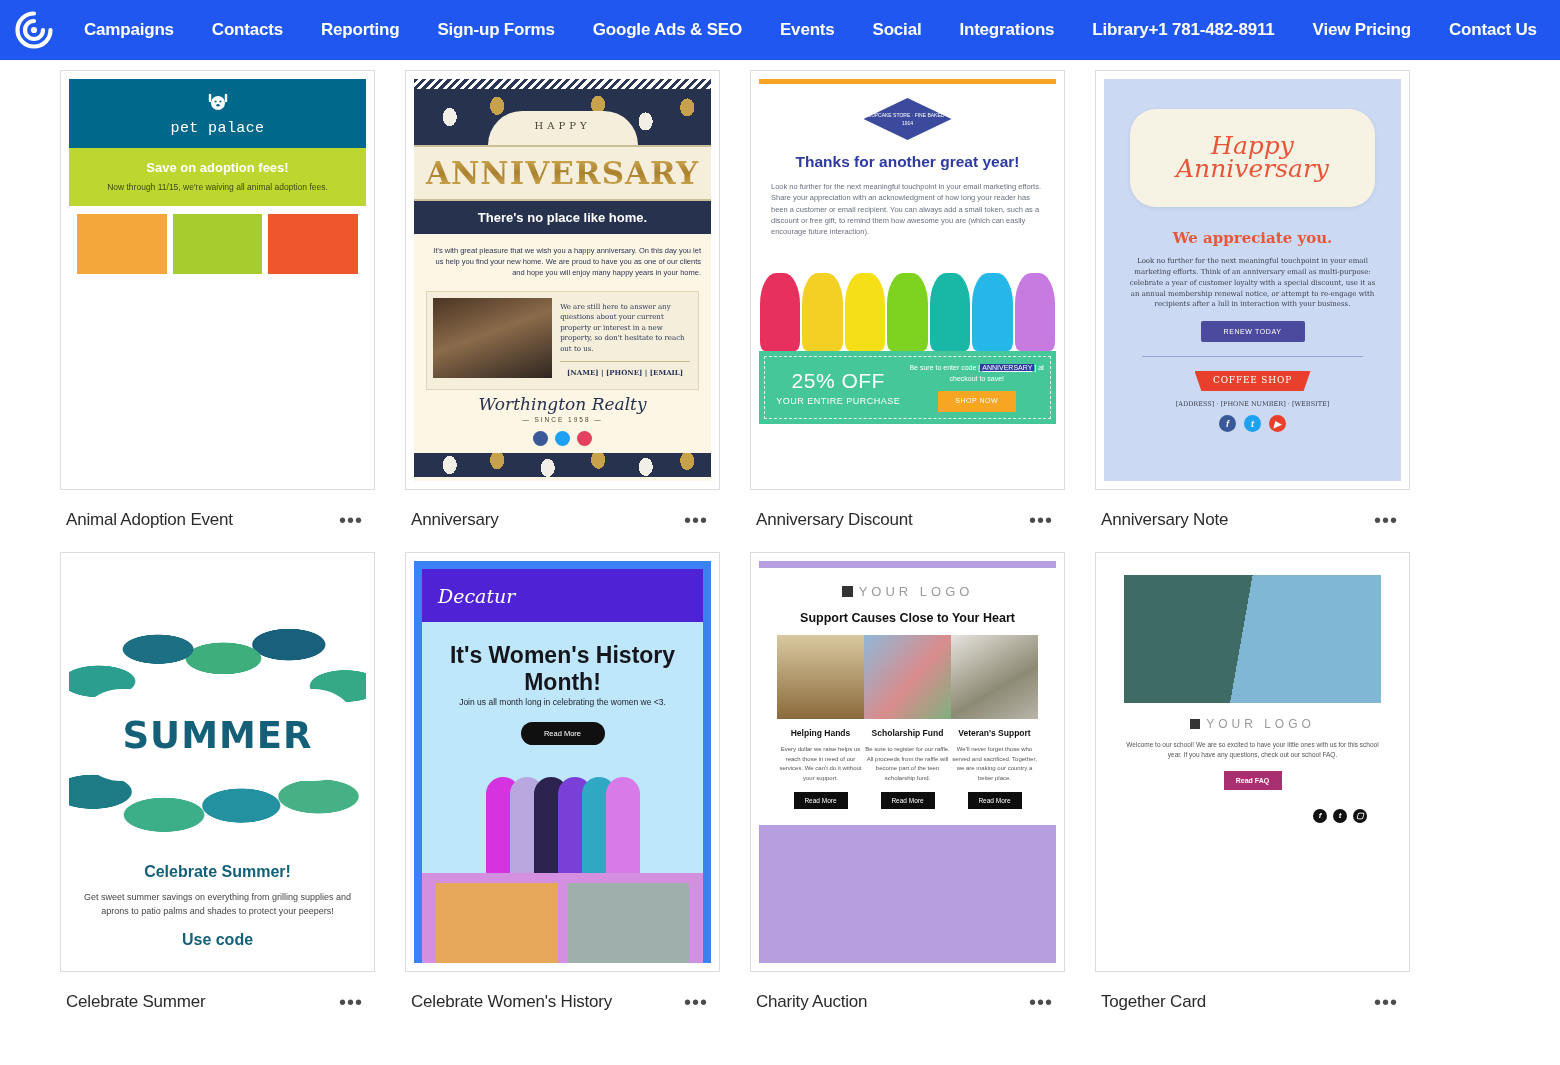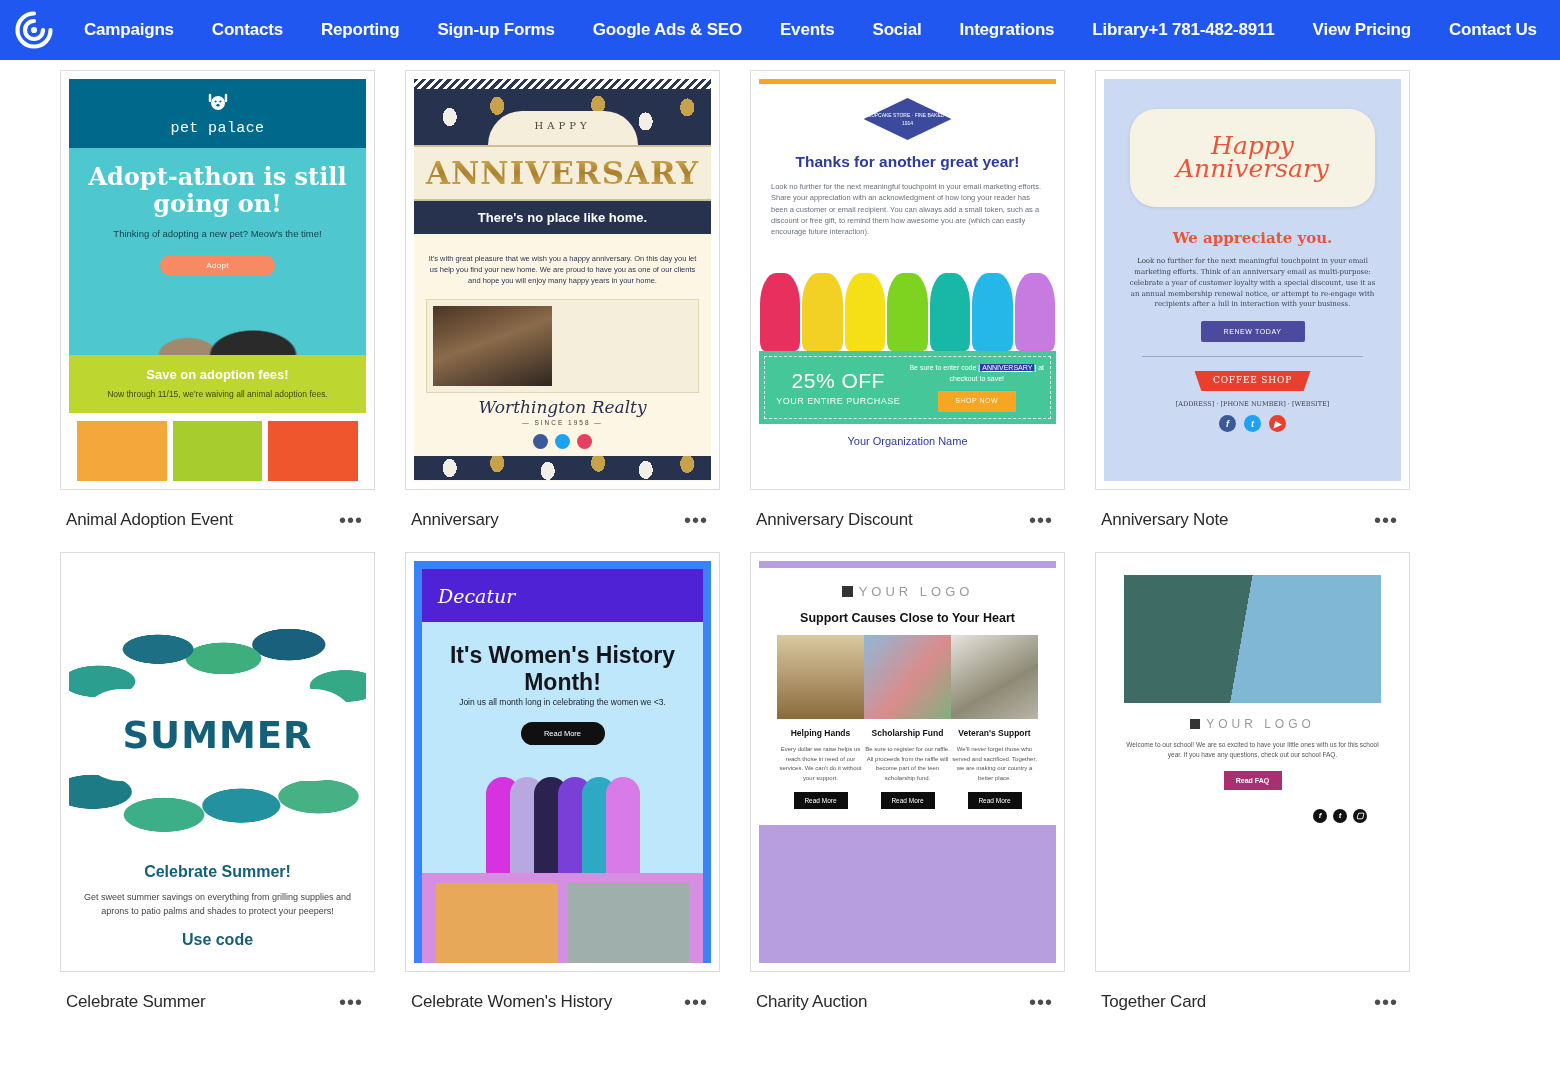--- a/index.html
+++ b/index.html
@@ -83,21 +83,21 @@
      text-align:center; font-size:10px; letter-spacing:4px; color:#4a4636;
      padding-top:9px; font-family:"DejaVu Serif", serif; }
   .t2-band { background:#f5eedb; border-top:2px solid #cbbf9a; border-bottom:2px solid #cbbf9a;
      padding:8px 6px; }
   .t2-word { text-align:center; font-size:31px; font-weight:700; letter-spacing:1px;
      font-family:"DejaVu Serif", serif;
      background:linear-gradient(180deg,#d8b25c 0%,#a9802c 50%,#d8b25c 100%);
      -webkit-background-clip:text; background-clip:text; color:transparent; }
   .t2-tag { background:#27324f; color:#fff; text-align:center; font-size:13px; font-weight:700;
      padding:9px 0; }
-  .t2-copy { color:#2b3656; font-size:7.5px; text-align:center; line-height:1.45; padding:20px 10px 8px; }
+  .t2-copy { color:#2b3656; font-size:7.5px; text-align:right; line-height:1.45; padding:12px 10px 8px; }
   .t2-box { margin:4px 12px; background:#f5eedb; border:1px solid #e0d5b4; padding:6px; display:flex; gap:6px; }
   .t2-photo { width:46%; height:80px; background:linear-gradient(160deg,#4a3524,#8b6b4a 45%,#2f2620); }
   .t2-txt { flex:1; color:#2b3656; font-size:7px; line-height:1.5; font-family:"DejaVu Serif", serif; padding:4px 2px; }
   .t2-contact { border-top:1px solid #c9b98d; margin-top:7px; padding-top:6px; font-size:7px;
      font-weight:700; text-align:center; }
   .t2-sign { text-align:center; color:#27324f; font-family:"DejaVu Serif", serif;
      font-style:italic; font-size:17px; }
   .t2-since { text-align:center; color:#4a4636; font-size:6.5px; letter-spacing:2px; margin-top:2px; }
   .t2-soc { display:flex; justify-content:center; gap:7px; margin:8px 0 7px; }
   .t2-soc i { width:15px; height:15px; border-radius:50%; display:block; }
@@ -258,26 +258,20 @@
             <div class="t1-head">
               <svg width="24" height="20" viewBox="0 0 24 20" aria-hidden="true">
                 <path d="M4 3 L4 9 M20 3 L20 9" stroke="#fff" stroke-width="2.4" fill="none" stroke-linecap="round"></path>
                 <circle cx="12" cy="11" r="7" fill="#fff"></circle>
                 <circle cx="9.6" cy="9.5" r="1.1" fill="#00688b"></circle>
                 <circle cx="14.4" cy="9.5" r="1.1" fill="#00688b"></circle>
                 <ellipse cx="12" cy="13.2" rx="1.7" ry="1.2" fill="#00688b"></ellipse>
               </svg>
               <div class="t1-logo">pet palace</div>
             </div>
-            <div class="t1-body">
-              <div class="t1-h1">Adopt-athon is still going on!</div>
-              <div class="t1-sub">Thinking of adopting a new pet? Meow's the time!</div>
-              <div class="t1-btn">Adopt</div>
-              <div class="t1-pets"></div>
-            </div>
             <div class="t1-green">
               <b>Save on adoption fees!</b>
               <p>Now through 11/15, we're waiving all animal adoption fees.</p>
             </div>
             <div class="t1-tri">
               <div style="background:#f4a83c"></div>
               <div style="background:#a6cc2e"></div>
               <div style="background:#f0562d"></div>
             </div>
           </div>
@@ -297,20 +291,24 @@
             <div class="t2-balloons">
               <div class="t2-happy">HAPPY</div>
             </div>
             <div class="t2-band">
               <div class="t2-word">ANNIVERSARY</div>
             </div>
             <div class="t2-tag">There's no place like home.</div>
             <div class="t2-copy">It's with great pleasure that we wish you a happy anniversary. On this day you let us help you find your new home. We are proud to have you as one of our clients and hope you will enjoy many happy years in your home.</div>
             <div class="t2-box">
               <div class="t2-photo"></div>
+              <div class="t2-txt">
+                <span>We are still here to answer any questions about your current property or interest in a new property, so don't hesitate to reach out to us.</span>
+                <div class="t2-contact">[NAME] | [PHONE] | [EMAIL]</div>
+              </div>
             </div>
             <div class="t2-sign">Worthington Realty</div>
             <div class="t2-since">— SINCE 1958 —</div>
             <div class="t2-soc">
               <i style="background:#3b5998"></i>
               <i style="background:#1da1f2"></i>
               <i style="background:#e4405f"></i>
             </div>
             <div class="t2-balloons" style="height:24px"></div>
           </div>
@@ -346,21 +344,20 @@
                 <b>25% OFF</b>
                 <p>YOUR ENTIRE PURCHASE</p>
               </div>
               <div class="t3-code">
                 <span>Be sure to enter code</span>
                 [<u>ANNIVERSARY</u>]
                 <span>at checkout to save!</span>
                 <div class="t3-shop">SHOP NOW</div>
               </div>
             </div>
-            <div class="t3-org">Your Organization Name</div>
           </div>
         </div>
       </div>
       <div class="caption">
         <span class="caption-title">Anniversary Discount</span>
         <span class="dots">•••</span>
       </div>
     </div>
 
     <div class="cell">

